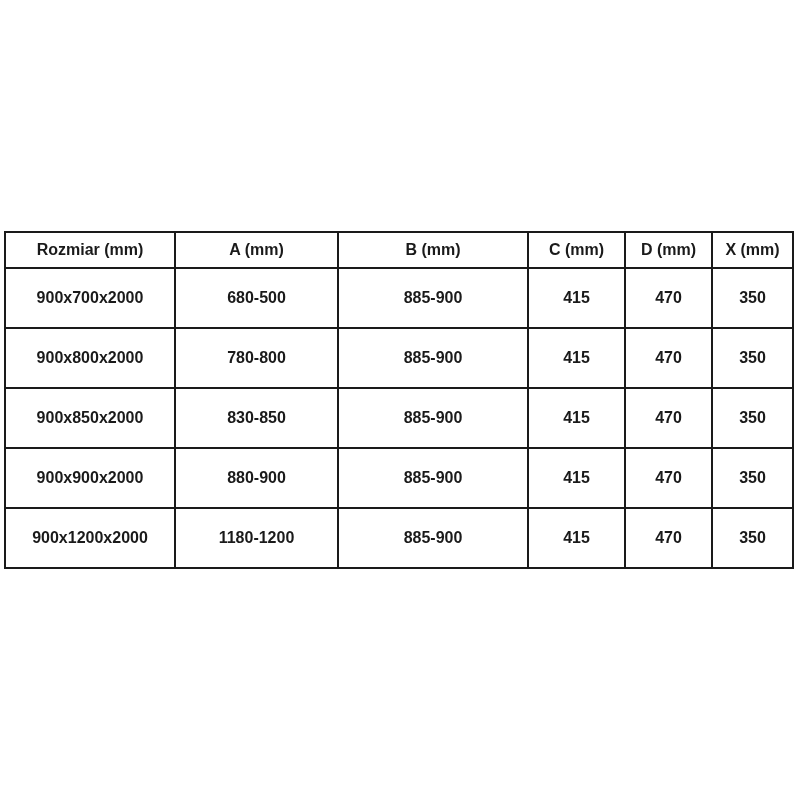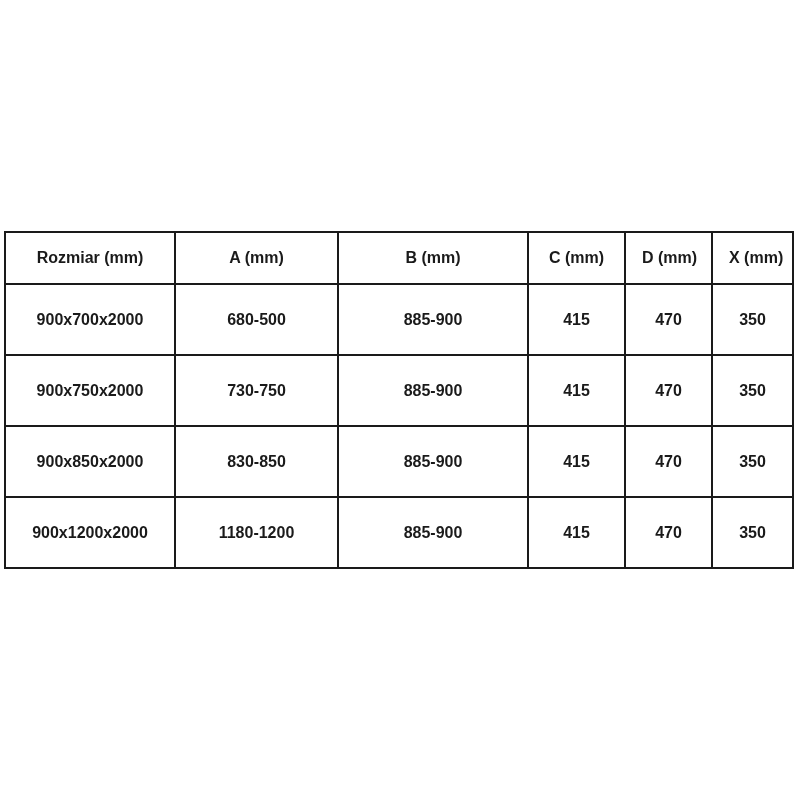--- a/index.html
+++ b/index.html
@@ -29,21 +29,21 @@
     table-layout: fixed;
     width: 100%;
     height: 100%;
     background: #ffffff;
   }
   table.spec-table th,
   table.spec-table td {
     border: 2px solid #1a1a1a;
     text-align: center;
     vertical-align: middle;
-    padding: 16px;
+    padding: 8px;
     font-size: 16px;
     color: #1a1a1a;
     white-space: nowrap;
     overflow: hidden;
   }
   table.spec-table th {
     font-weight: bold;
   }
   table.spec-table td {
     font-weight: bold;
@@ -76,30 +76,38 @@
       <tbody>
           <tr>
             <td>900x700x2000</td>
             <td>680-500</td>
             <td>885-900</td>
             <td>415</td>
             <td>470</td>
             <td>350</td>
           </tr>
           <tr>
-            <td>900x750x2000</td>
-            <td>730-750</td>
+            <td>900x800x2000</td>
+            <td>780-800</td>
             <td>885-900</td>
             <td>415</td>
             <td>470</td>
             <td>350</td>
           </tr>
           <tr>
             <td>900x850x2000</td>
             <td>830-850</td>
+            <td>885-900</td>
+            <td>415</td>
+            <td>470</td>
+            <td>350</td>
+          </tr>
+          <tr>
+            <td>900x900x2000</td>
+            <td>880-900</td>
             <td>885-900</td>
             <td>415</td>
             <td>470</td>
             <td>350</td>
           </tr>
           <tr>
             <td>900x1200x2000</td>
             <td>1180-1200</td>
             <td>885-900</td>
             <td>415</td>

